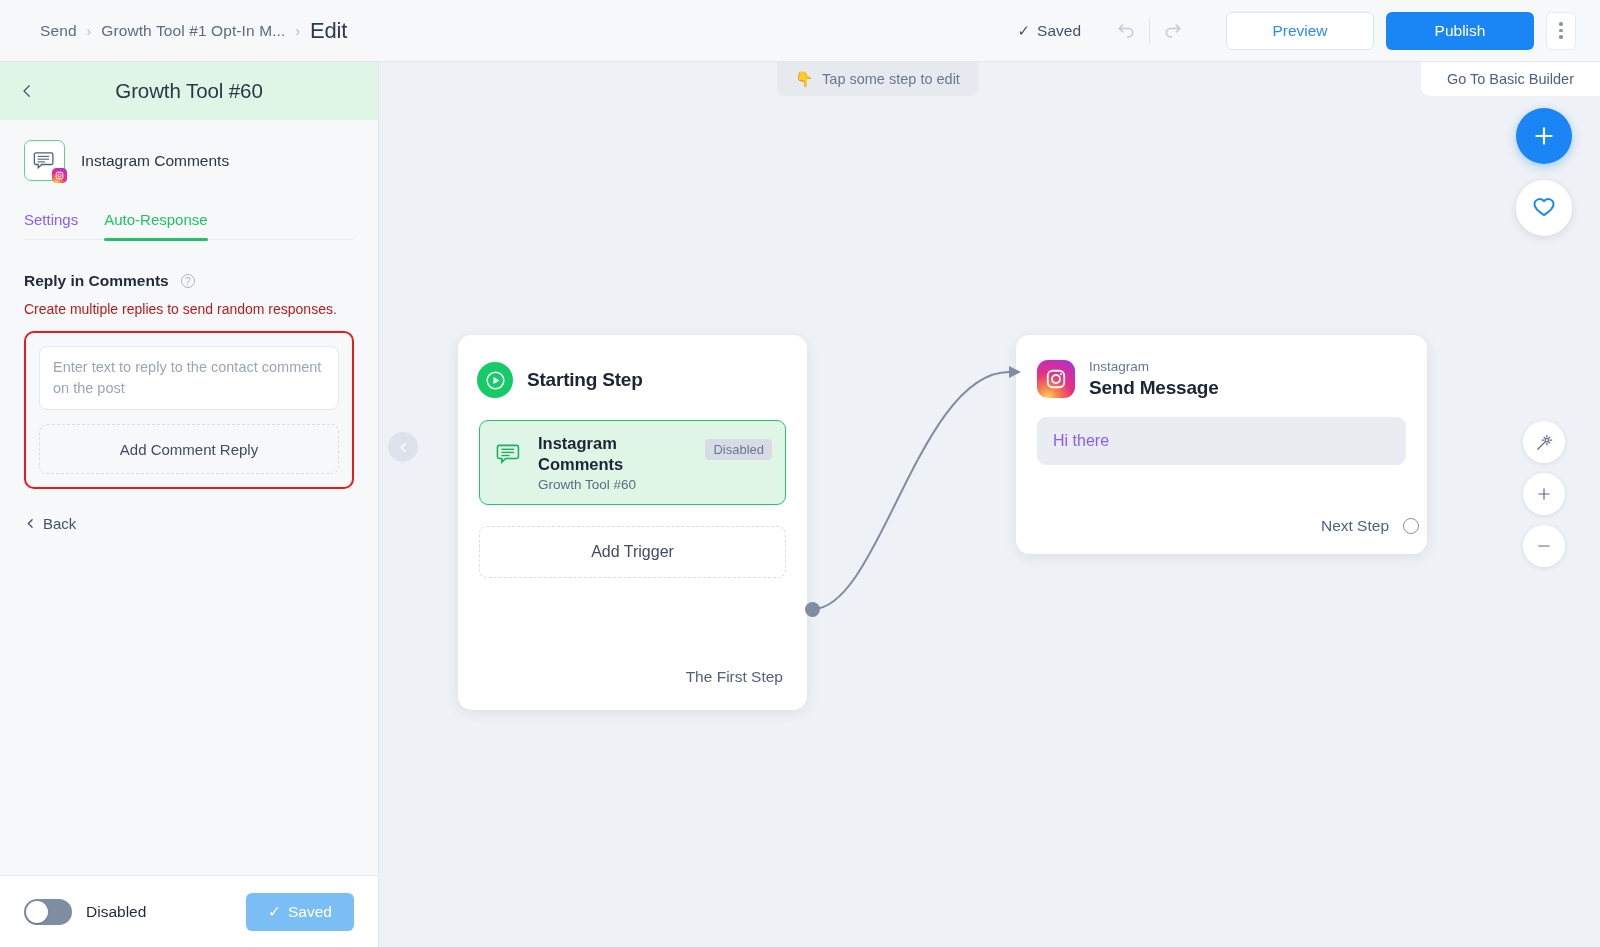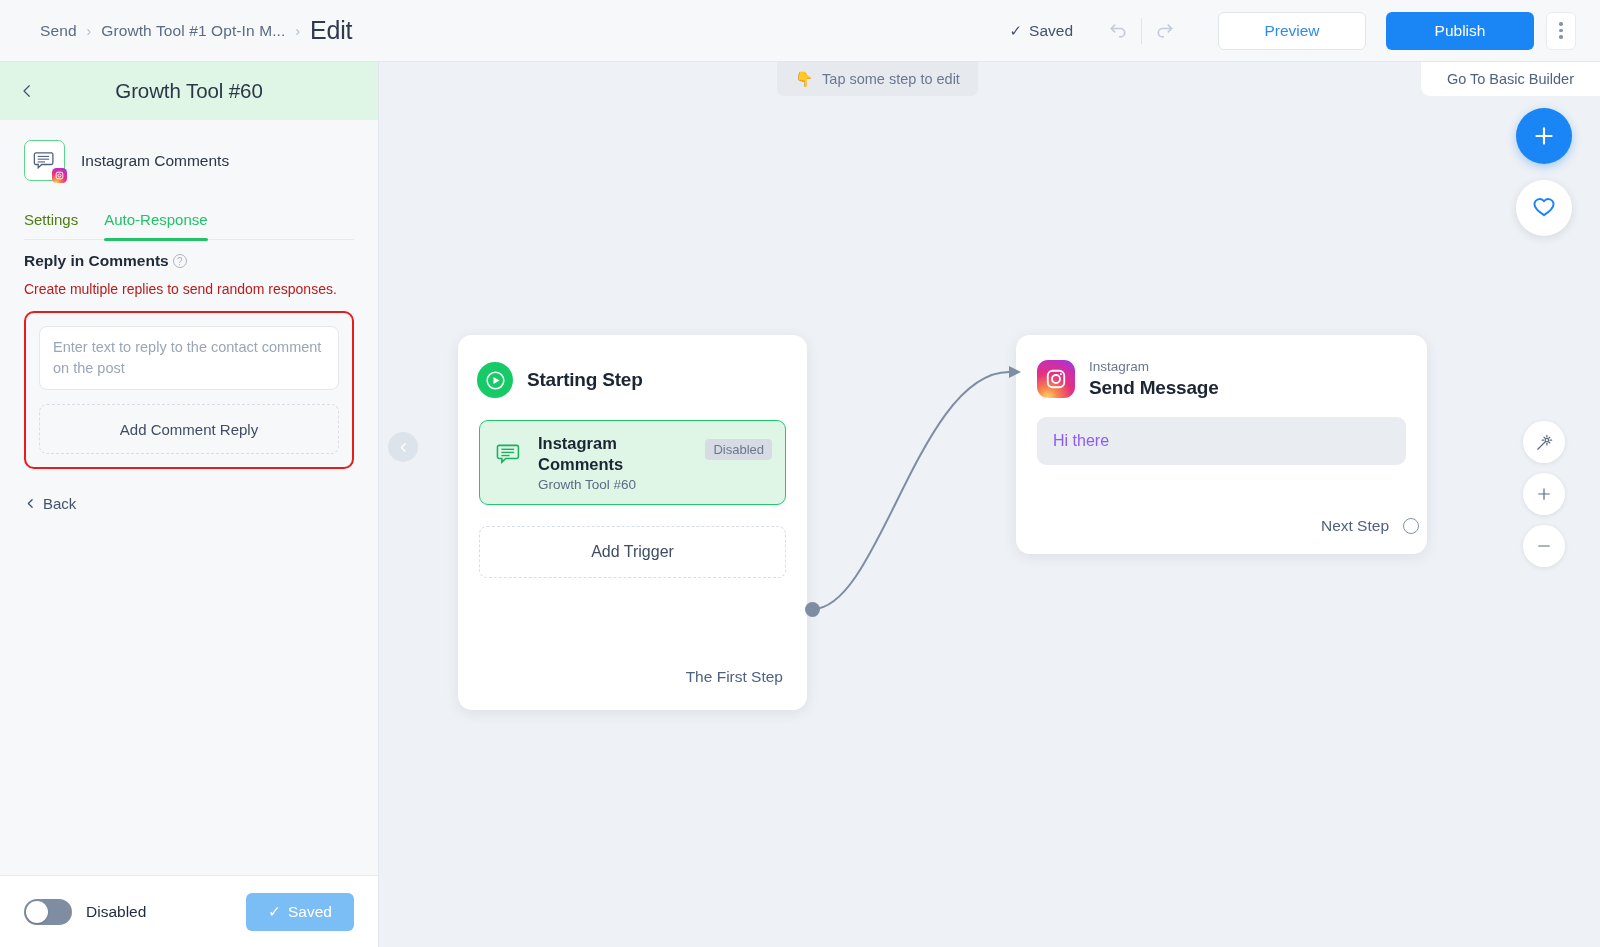--- a/index.html
+++ b/index.html
@@ -13,34 +13,34 @@
 
   
   .topbar {
     position:absolute; top:0; left:0; width:1600px; height:62px;
     background:#f7f8fa; border-bottom:1px solid #e3e7ed;
     display:flex; align-items:center; z-index:40;
   }
   .breadcrumb { display:flex; align-items:center; margin-left:40px; gap:10px; }
   .bc-link { font-size:15.5px; color:#5b6b84; letter-spacing:.1px; }
   .bc-sep { color:#a9bcd6; font-size:14px; font-weight:300; }
-  .bc-current { font-size:25px; color:#2e3a4d; letter-spacing:-.2px; }
+  .bc-current { font-size:22px; color:#2e3a4d; letter-spacing:-.2px; }
 
   .top-right { margin-left:auto; display:flex; align-items:center; gap:0; padding-right:24px; }
   .saved-ind { display:flex; align-items:center; gap:7px; color:#42526b; font-size:15.5px; margin-right:28px;}
   .saved-ind .tick { font-size:15px; }
   .uicon { width:34px; height:34px; display:flex; align-items:center; justify-content:center; color:#c3cbd8; }
   .vdiv { width:1px; height:26px; background:#dfe4ea; margin:0 6px; }
   .btn-preview {
     margin-left:36px; width:148px; height:38px; border:1px solid #e0e5ec; border-radius:6px;
     background:#fff; color:#2d8cf0; font-size:15.5px; display:flex; align-items:center; justify-content:center;
     cursor:pointer;
   }
   .btn-publish {
-    margin-left:20px; width:148px; height:38px; border:none; border-radius:6px;
+    margin-left:12px; width:148px; height:38px; border:none; border-radius:6px;
     background:#1a85f5; color:#fff; font-size:15.5px; display:flex; align-items:center; justify-content:center;
     cursor:pointer;
   }
   .btn-kebab {
     margin-left:12px; width:30px; height:38px; border:1px solid #e8ecf1; border-radius:6px; background:#fff;
     display:flex; flex-direction:column; align-items:center; justify-content:center; gap:3px; cursor:pointer;
   }
   .btn-kebab i { width:3.5px; height:3.5px; border-radius:50%; background:#8494ab; display:block; }
 
   
@@ -62,27 +62,27 @@
   .sb-body { flex:1; background:#f7f8fa; padding:0 24px; overflow:hidden; }
 
   .sb-app-row { display:flex; align-items:center; gap:16px; padding-top:20px; }
   .sb-app-icon {
     width:41px; height:41px; border:1.6px solid #5ad58b; border-radius:7px; background:#fff;
     display:flex; align-items:center; justify-content:center; position:relative;
   }
   .sb-app-name { font-size:15.5px; color:#2b3647; }
 
   .sb-tabs { display:flex; gap:26px; margin-top:30px; border-bottom:1px solid #e7ebf0; }
-  .sb-tab { font-size:15px; color:#4d7c0f; padding-bottom:11px; cursor:pointer; position:relative; }
+  .sb-tab { font-size:15px; color:#8b5cf6; padding-bottom:11px; cursor:pointer; position:relative; }
   .sb-tab.active { color:#21c268; }
   .sb-tab.active:after {
     content:""; position:absolute; left:0; right:0; bottom:-1.5px; height:2.5px; background:#21c268; border-radius:2px;
   }
 
-  .sec-title { display:flex; align-items:center; gap:4px; margin-top:12px; }
+  .sec-title { display:flex; align-items:center; gap:12px; margin-top:32px; }
   .sec-title h3 { font-size:15.5px; color:#1f2a3a; font-weight:bold; }
   .help-icon {
     width:14px; height:14px; border-radius:50%; border:1.2px solid #a9b4c4; color:#a9b4c4;
     font-size:10px; display:flex; align-items:center; justify-content:center; cursor:pointer;
   }
   .sec-sub { margin-top:11px; font-size:14px; color:#b91c1c; }
 
   .highlight-box {
     margin-top:14px; border:2.5px solid #e81c1c; border-radius:10px; padding:13px 13px 13px 13px;
   }

